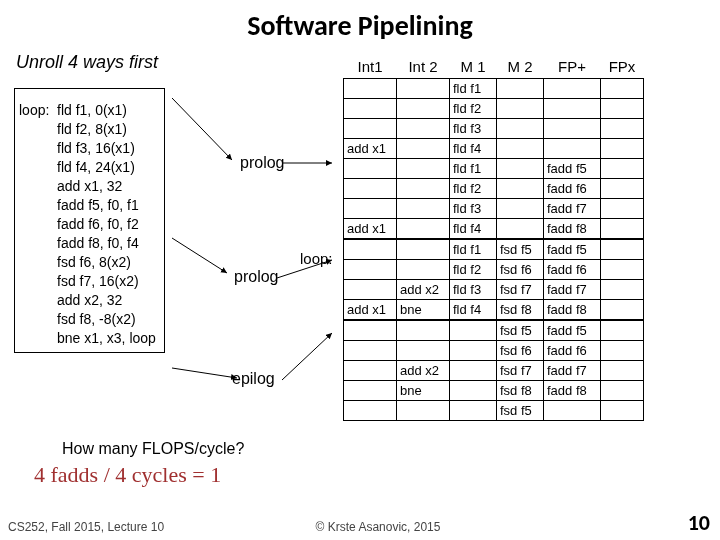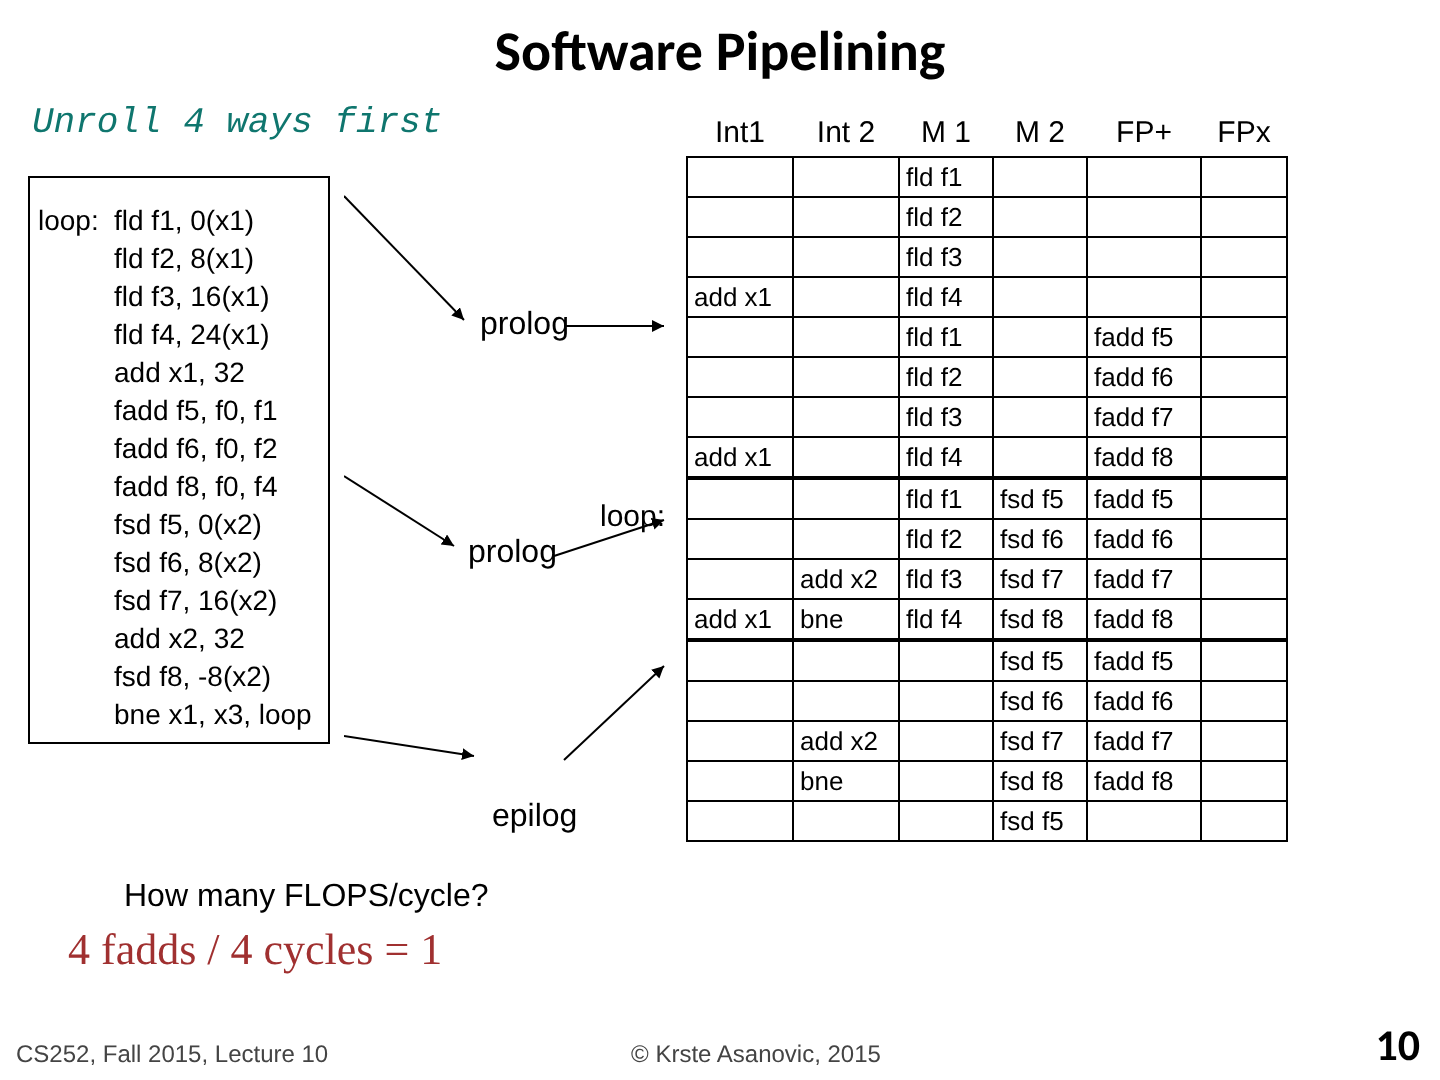--- a/index.html
+++ b/index.html
@@ -18,23 +18,23 @@
     font-weight: bold;
     font-family: Calibri, Arial, sans-serif;
     color: #000;
     padding-top: 8px;
   }
   .subtitle {
     position: absolute;
     top: 52px;
     left: 16px;
     font-style: italic;
-    font-family: Liberation Mono, monospace;
+    font-family: Liberation Sans, sans-serif;
     font-size: 18px;
-    color: #0f766e;
+    color: #000000;
     text-align: center;
   }
   .codebox {
     position: absolute;
     top: 88px;
     left: 14px;
     border: 1px solid #000;
     padding: 12px 8px 4px 4px;
     font-family: Arial, sans-serif;
     font-size: 14px;
@@ -47,21 +47,21 @@
   }
   .stage-label {
     position: absolute;
     font-family: Arial, sans-serif;
     font-size: 16px;
     color: #000;
   }
   .prolog-lbl { top: 154px; left: 240px; }
   .iterate-lbl { top: 268px; left: 234px; }
   .loop-lbl { position:absolute; top: 250px; left: 300px; font-size:15px;}
-  .epilog-lbl { top: 370px; left: 246px; margin-top: 30px; }
+  .epilog-lbl { top: 370px; left: 232px; }
   .sched {
     position: absolute;
     top: 54px;
     left: 343px;
     border-collapse: collapse;
     font-family: Arial, sans-serif;
     font-size: 13px;
     padding-left: 12px;
   }
   .sched th, .sched td {
@@ -142,21 +142,20 @@
 
 <div class="codebox">
   <div><span class="lbl">loop:</span><span>fld f1, 0(x1)</span></div>
   <div><span class="lbl"></span><span>fld f2, 8(x1)</span></div>
   <div><span class="lbl"></span><span>fld f3, 16(x1)</span></div>
   <div><span class="lbl"></span><span>fld f4, 24(x1)</span></div>
   <div><span class="lbl"></span><span>add x1, 32</span></div>
   <div><span class="lbl"></span><span>fadd f5, f0, f1</span></div>
   <div><span class="lbl"></span><span>fadd f6, f0, f2</span></div>
   <div><span class="lbl"></span><span>fadd f8, f0, f4</span></div>
-  <div><span class="lbl"></span><span>fsd f5, 0(x2)</span></div>
   <div><span class="lbl"></span><span>fsd f6, 8(x2)</span></div>
   <div><span class="lbl"></span><span>fsd f7, 16(x2)</span></div>
   <div><span class="lbl"></span><span>add x2, 32</span></div>
   <div><span class="lbl"></span><span>fsd f8, -8(x2)</span></div>
   <div><span class="lbl"></span><span>bne x1, x3, loop</span></div>
 </div>
 
 <svg class="arrows" width="170" height="320">
   <defs>
       <marker id="ah" markerWidth="8" markerHeight="8" refX="6" refY="3" orient="auto">

